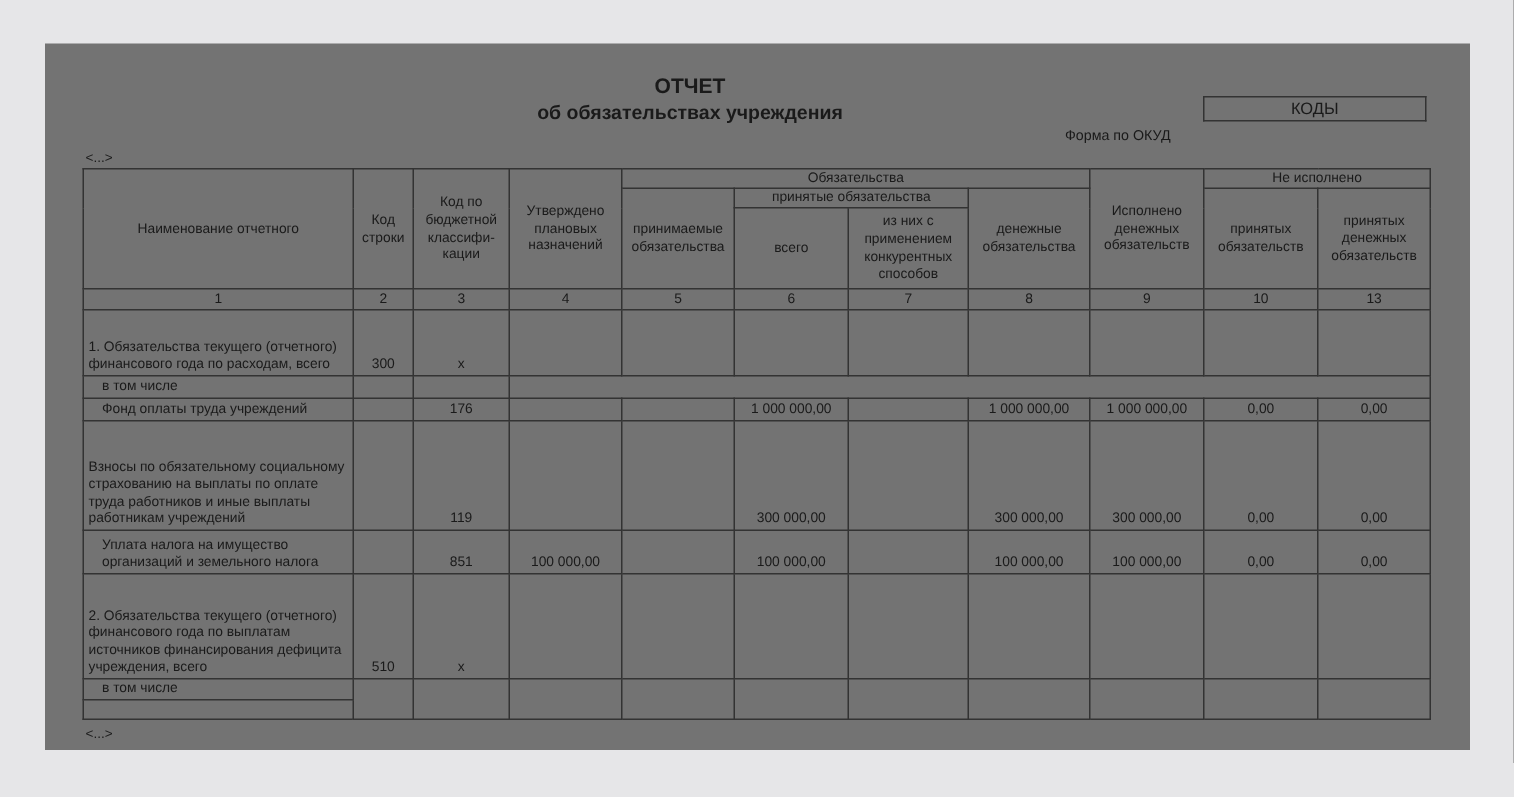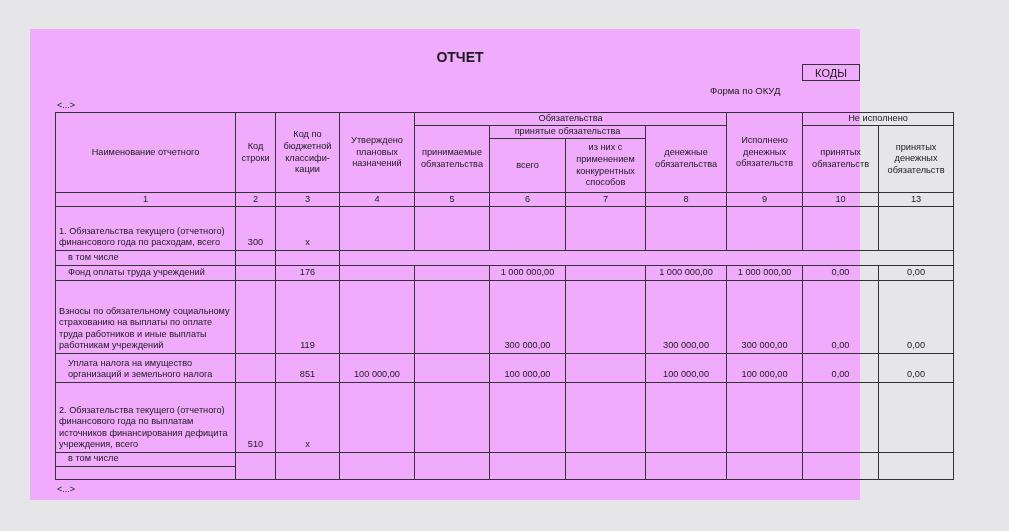--- a/index.html
+++ b/index.html
@@ -6,22 +6,22 @@
   body {
     width: 1009px; height: 531px;
     background: #e6e6e8;
     position: relative;
     overflow: hidden;
     font-family: "Liberation Sans", sans-serif;
     color: #1a1a1a;
   }
   .page {
     position: absolute; left: 30px; top: 29px;
-    width: 830px; height: 471px;
-    background: #f0abfc;
+    width: 950px; height: 471px;
+    background: #737373;
   }
   .title {
     position: absolute; left: 0; width: 860px; top: 20px;
     text-align: center; font-weight: bold; font-size: 14px; line-height: 17px;
   }
   .subtitle {
     position: absolute; left: 0; width: 860px; top: 37px;
     text-align: center; font-weight: bold; font-size: 13px; line-height: 17px;
   }
   .ellipsis { position: absolute; font-size: 9px; line-height: 10px; }
@@ -59,20 +59,21 @@
   table.report td.bot { vertical-align: bottom; padding-bottom: 1px; }
   table.report td.ind { padding-left: 12px; }
   .h-row1 td { height: 12px; }
   .num-row td { height: 13px; }
 </style>
 </head>
 <body>
 
 <div class="page">
   <div class="title">ОТЧЕТ</div>
+  <div class="subtitle">об обязательствах учреждения</div>
 
   <div class="okud-label">Форма по ОКУД</div>
   <table class="codes">
     <tbody>
         <tr>
           <td class="head">КОДЫ</td>
         </tr>
   </tbody>
     </table>
 

